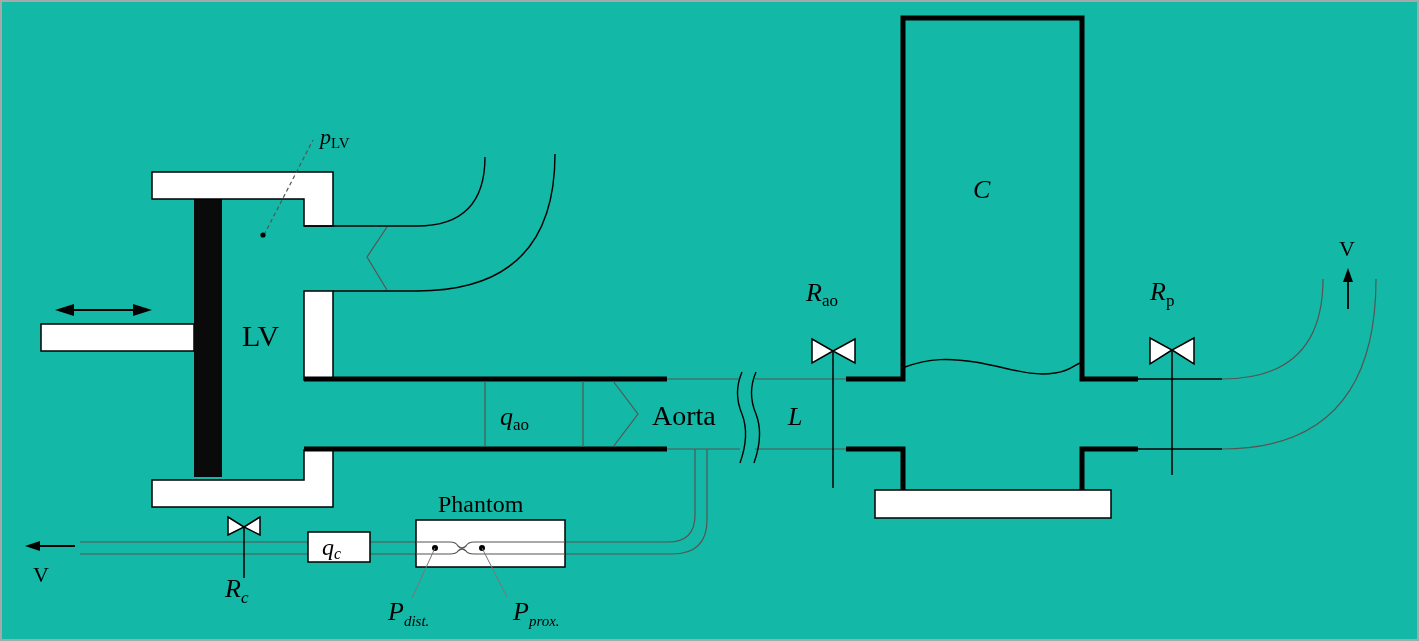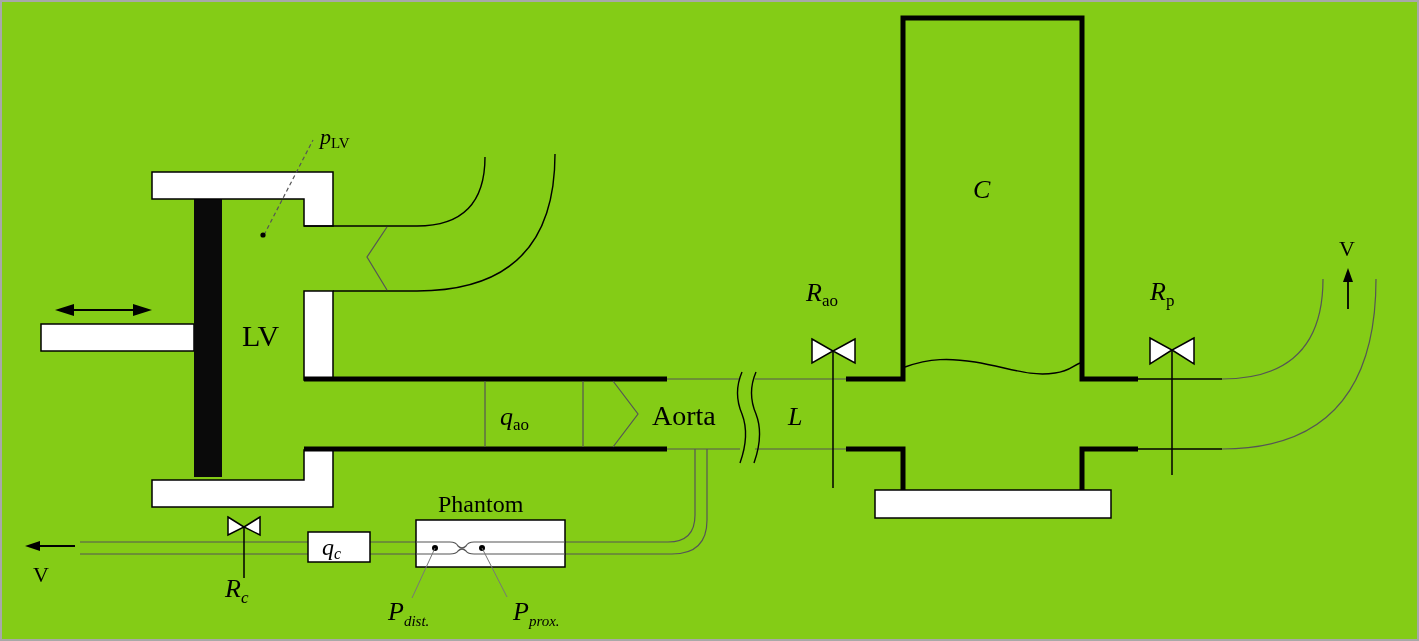--- a/index.html
+++ b/index.html
@@ -1,20 +1,20 @@
 <!DOCTYPE html>
 <html><head>
 <meta charset="utf-8">
 <style>
   html, body { margin: 0; padding: 0; background: #ffffff; }
   body { width: 1419px; height: 641px; overflow: hidden; }
   #frame {
     position: absolute; left: 0; top: 0;
     width: 1415px; height: 637px;
-    border: 2px solid #a8a8a8; background: #84cc16;
+    border: 2px solid #a8a8a8; background: #14b8a6;
   }
   svg { position: absolute; left: 0; top: 0; }
   .lbl { font-family: "Liberation Serif", "DejaVu Serif", serif; fill: #000; }
   .it { font-style: italic; }
   .thin { stroke: #000; stroke-width: 1.4; fill: none; }
   .gray { stroke: #555; stroke-width: 1.2; fill: none; }
   .thick { stroke: #000; stroke-width: 5; fill: none; }
   .box { stroke: #000; stroke-width: 1.5; fill: #fff; }
 </style>
 </head>

